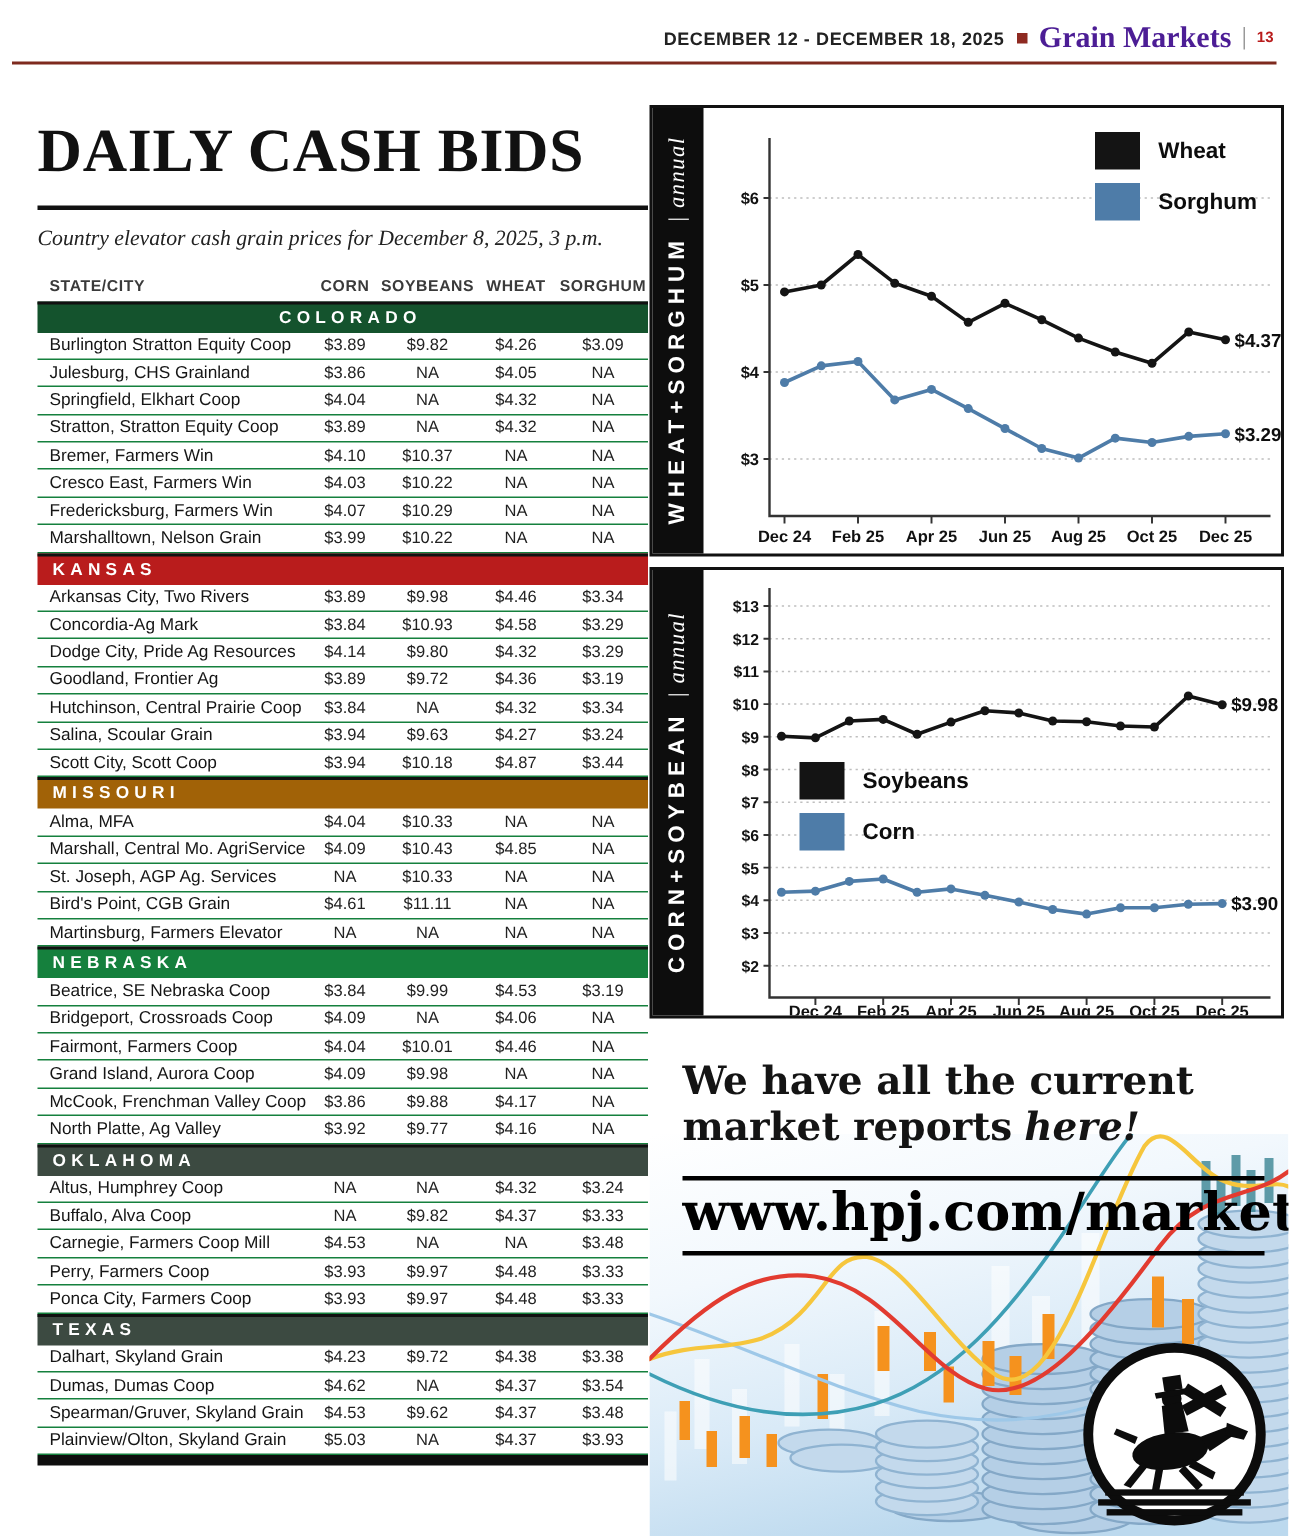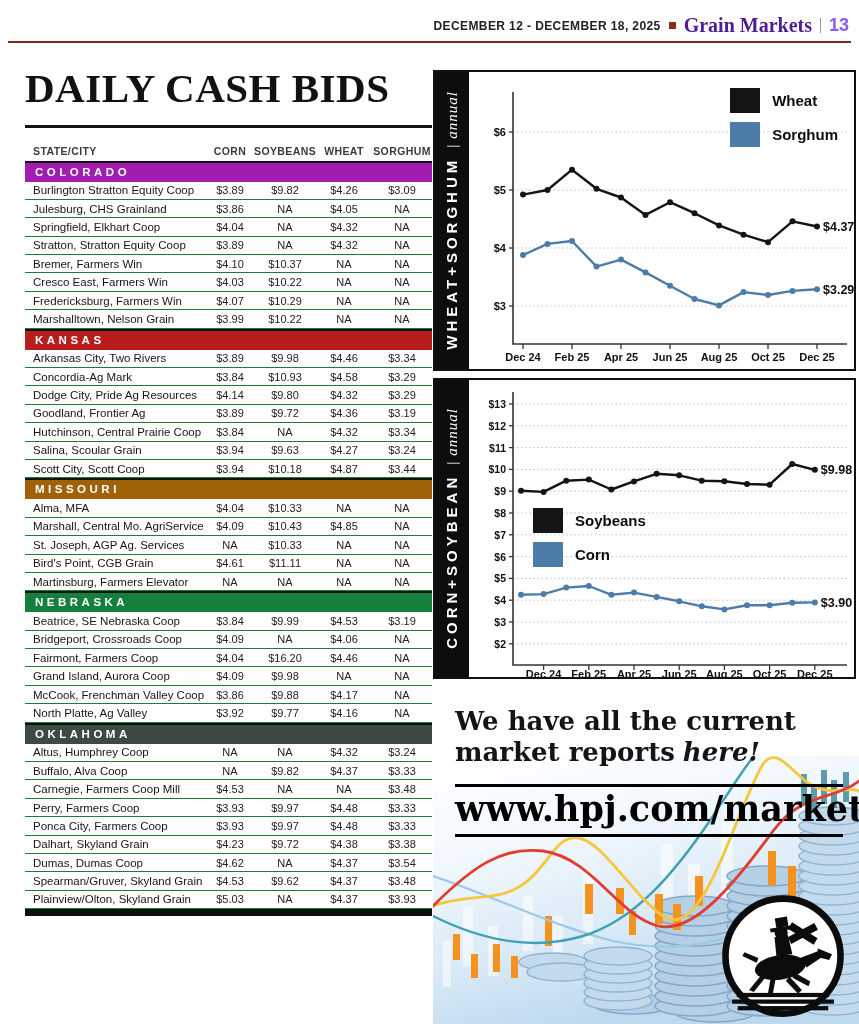--- a/index.html
+++ b/index.html
@@ -6,24 +6,24 @@
   body{
     width:859px;height:1024px;position:relative;overflow:hidden;background:#ffffff;
     font-family:"Liberation Sans","DejaVu Sans",sans-serif;color:#111;
   }
   
   .masthead{position:absolute;top:14px;right:10px;display:flex;align-items:center;gap:8px;}
   .mh-date{font-size:12px;font-weight:bold;letter-spacing:.4px;color:#222;}
   .mh-bullet{width:7px;height:7px;background:#8E2A21;display:inline-block;}
   .mh-section{font-family:"Liberation Serif","DejaVu Serif",serif;font-size:20px;font-weight:bold;color:#4c1d95;}
   .mh-sep{width:1px;height:15px;background:#999;display:inline-block;}
-  .mh-page{font-size:18px;font-weight:bold;color:#8b5cf6;}
+  .mh-page{font-size:10px;font-weight:bold;color:#b91c1c;}
   .mh-rule{position:absolute;top:41px;left:8px;right:8px;height:2px;background:#7E2A1E;}
   
-  .left-col{position:absolute;left:25px;top:68px;width:407px;}
+  .left-col{position:absolute;left:25px;top:80px;width:407px;}
   .page-title{margin:0;font-family:"Liberation Serif","DejaVu Serif",serif;font-size:41px;font-weight:bold;letter-spacing:.5px;line-height:1;}
   .title-rule{margin-top:16px;height:2.5px;background:#111;}
   .subtitle{margin-top:11px;font-family:"Liberation Serif","DejaVu Serif",serif;font-style:italic;font-size:14.5px;color:#222;}
   .tbl{margin-top:13px;border-bottom:7px solid #0d0d0d;}
   .tbl-head{display:flex;align-items:center;height:20px;font-size:10.5px;font-weight:bold;color:#3a3a3a;letter-spacing:.4px;}
   .hc-name{flex:1;padding-left:8px;}
   .hc-val{text-align:center;}
   .w-corn{width:48px;}.w-soy{width:62px;}.w-wheat{width:56px;}.w-sorg{width:60px;}
   .sec-header{height:19px;line-height:19px;border-top:2.5px solid #111;color:#fff;
     font-size:11.5px;font-weight:bold;letter-spacing:3.5px;padding-left:10px;}
@@ -67,30 +67,31 @@
   <span class="mh-bullet"></span>
   <span class="mh-section">Grain Markets</span>
   <span class="mh-sep"></span>
   <span class="mh-page">13</span>
 </div>
 <div class="mh-rule"></div>
 
 <div class="left-col">
   <h1 class="page-title">DAILY CASH BIDS</h1>
   <div class="title-rule"></div>
+  <div class="subtitle">Country elevator cash grain prices for December 8, 2025, 3 p.m.</div>
   <div class="tbl">
     <div class="tbl-head" id="tblHead">
         <span class="hc-name">STATE/CITY</span>
         <span class="hc-val w-corn">CORN</span>
         <span class="hc-val w-soy">SOYBEANS</span>
         <span class="hc-val w-wheat">WHEAT</span>
         <span class="hc-val w-sorg">SORGHUM</span>
       </div>
     <div id="tblBody">
-        <div class="sec-header" style="background: #a21caf;">COLORADO</div>
+        <div class="sec-header" style="background: #14532d; text-align: center;">COLORADO</div>
         <div class="t-row">
           <span class="t-name">Burlington Stratton Equity Coop</span>
           <span class="t-val w-corn">$3.89</span>
           <span class="t-val w-soy">$9.82</span>
           <span class="t-val w-wheat">$4.26</span>
           <span class="t-val w-sorg">$3.09</span>
         </div>
         <div class="t-row">
           <span class="t-name">Julesburg, CHS Grainland</span>
           <span class="t-val w-corn">$3.86</span>
@@ -237,21 +238,21 @@
         <div class="t-row">
           <span class="t-name">Bridgeport, Crossroads Coop</span>
           <span class="t-val w-corn">$4.09</span>
           <span class="t-val w-soy">NA</span>
           <span class="t-val w-wheat">$4.06</span>
           <span class="t-val w-sorg">NA</span>
         </div>
         <div class="t-row">
           <span class="t-name">Fairmont, Farmers Coop</span>
           <span class="t-val w-corn">$4.04</span>
-          <span class="t-val w-soy">$16.20</span>
+          <span class="t-val w-soy">$10.01</span>
           <span class="t-val w-wheat">$4.46</span>
           <span class="t-val w-sorg">NA</span>
         </div>
         <div class="t-row">
           <span class="t-name">Grand Island, Aurora Coop</span>
           <span class="t-val w-corn">$4.09</span>
           <span class="t-val w-soy">$9.98</span>
           <span class="t-val w-wheat">NA</span>
           <span class="t-val w-sorg">NA</span>
         </div>
@@ -298,20 +299,21 @@
           <span class="t-val w-wheat">$4.48</span>
           <span class="t-val w-sorg">$3.33</span>
         </div>
         <div class="t-row">
           <span class="t-name">Ponca City, Farmers Coop</span>
           <span class="t-val w-corn">$3.93</span>
           <span class="t-val w-soy">$9.97</span>
           <span class="t-val w-wheat">$4.48</span>
           <span class="t-val w-sorg">$3.33</span>
         </div>
+        <div class="sec-header" style="background: rgb(60, 74, 65);">TEXAS</div>
         <div class="t-row">
           <span class="t-name">Dalhart, Skyland Grain</span>
           <span class="t-val w-corn">$4.23</span>
           <span class="t-val w-soy">$9.72</span>
           <span class="t-val w-wheat">$4.38</span>
           <span class="t-val w-sorg">$3.38</span>
         </div>
         <div class="t-row">
           <span class="t-name">Dumas, Dumas Coop</span>
           <span class="t-val w-corn">$4.62</span>

